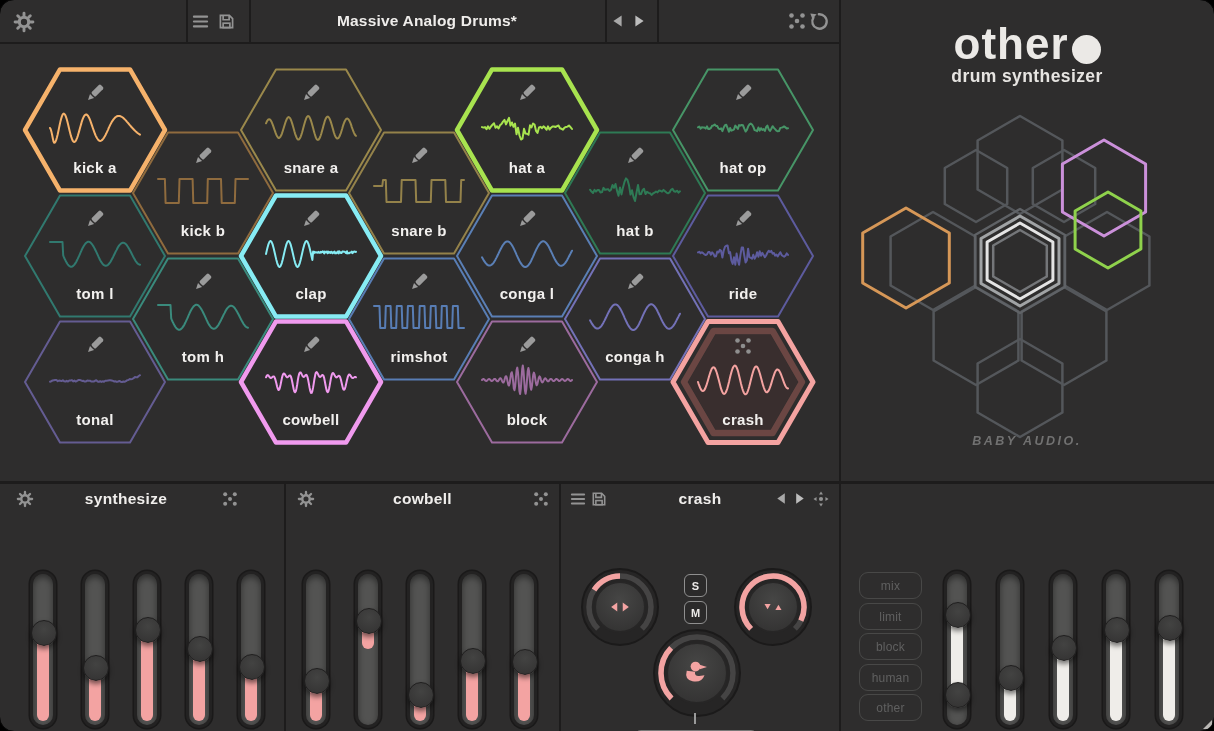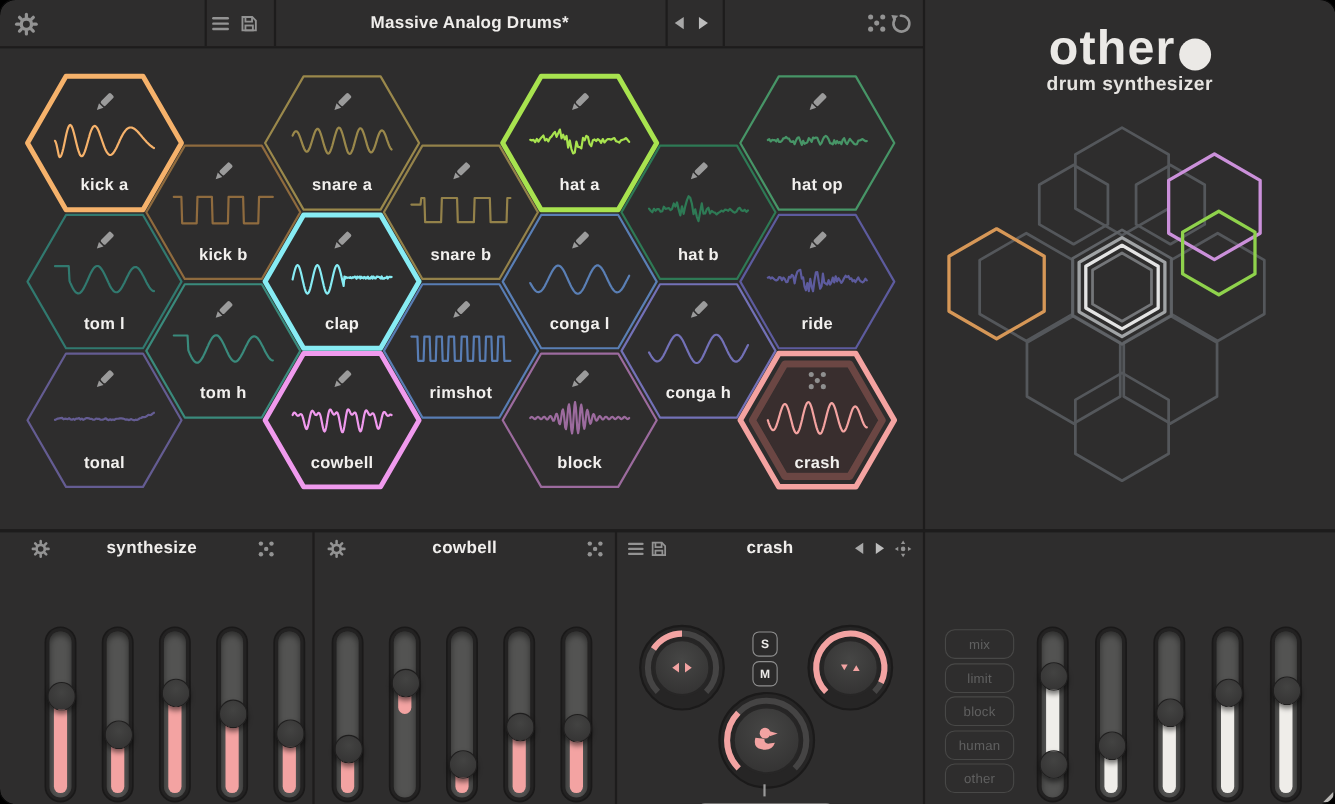--- a/index.html
+++ b/index.html
@@ -339,28 +339,29 @@
         <polygon points="224.0,173.0 181.6,197.5 181.6,246.5 224.0,271.0 266.4,246.5 266.4,197.5" fill="none" stroke="#54575b" stroke-width="2.5" stroke-linejoin="round"></polygon>
         <polygon points="180.0,225.0 137.6,249.5 137.6,298.5 180.0,323.0 222.4,298.5 222.4,249.5" fill="none" stroke="#54575b" stroke-width="2.5" stroke-linejoin="round"></polygon>
         <polygon points="66.0,94.0 22.7,119.0 22.7,169.0 66.0,194.0 109.3,169.0 109.3,119.0" fill="none" stroke="#d69757" stroke-width="3" stroke-linejoin="round"></polygon>
         <polygon points="264.0,26.0 222.4,50.0 222.4,98.0 264.0,122.0 305.6,98.0 305.6,50.0" fill="none" stroke="#cb90da" stroke-width="3" stroke-linejoin="round"></polygon>
         <polygon points="268.0,78.0 235.1,97.0 235.1,135.0 268.0,154.0 300.9,135.0 300.9,97.0" fill="none" stroke="#8fd24c" stroke-width="3" stroke-linejoin="round"></polygon>
         <polygon points="180.0,95.0 135.0,121.0 135.0,173.0 180.0,199.0 225.0,173.0 225.0,121.0" fill="none" stroke="#5f6266" stroke-width="2.5" stroke-linejoin="round"></polygon>
         <polygon points="180.0,102.0 141.0,124.5 141.0,169.5 180.0,192.0 219.0,169.5 219.0,124.5" fill="none" stroke="#a0a3a5" stroke-width="3" stroke-linejoin="round"></polygon>
         <polygon points="180.0,109.0 147.1,128.0 147.1,166.0 180.0,185.0 212.9,166.0 212.9,128.0" fill="none" stroke="#e4e4e4" stroke-width="3" stroke-linejoin="round"></polygon>
         <polygon points="180.0,116.0 153.2,131.5 153.2,162.5 180.0,178.0 206.8,162.5 206.8,131.5" fill="none" stroke="#747679" stroke-width="2.5" stroke-linejoin="round"></polygon>
       </svg>
+    <div class="credit">BABY AUDIO.</div>
   </div>
 
   <div class="vline" style="left:839px;top:0;bottom:0"></div>
   <div class="hline" style="left:0;right:0;top:481px;height:3px"></div>
   <div class="vline" style="left:284px;top:483px;bottom:0"></div>
   <div class="vline" style="left:559px;top:483px;bottom:0"></div>
 
-  <div class="panel" id="p-syn" style="left:16px;width:244px">
+  <div class="panel" id="p-syn" style="left:4px;width:244px">
     <div class="phead">
       <span class="icon" style="left:13px;top:8px">
         <svg width="16" height="16" viewBox="-10 -10 20 20">
             <use href="#i-gear"></use>
           </svg>
         </span>
       <div class="ptitle">synthesize</div>
       <span class="icon" style="right:11px;top:9px">
         <svg width="14" height="14" viewBox="-8 -8 16 16">
             <use href="#i-dice"></use>

